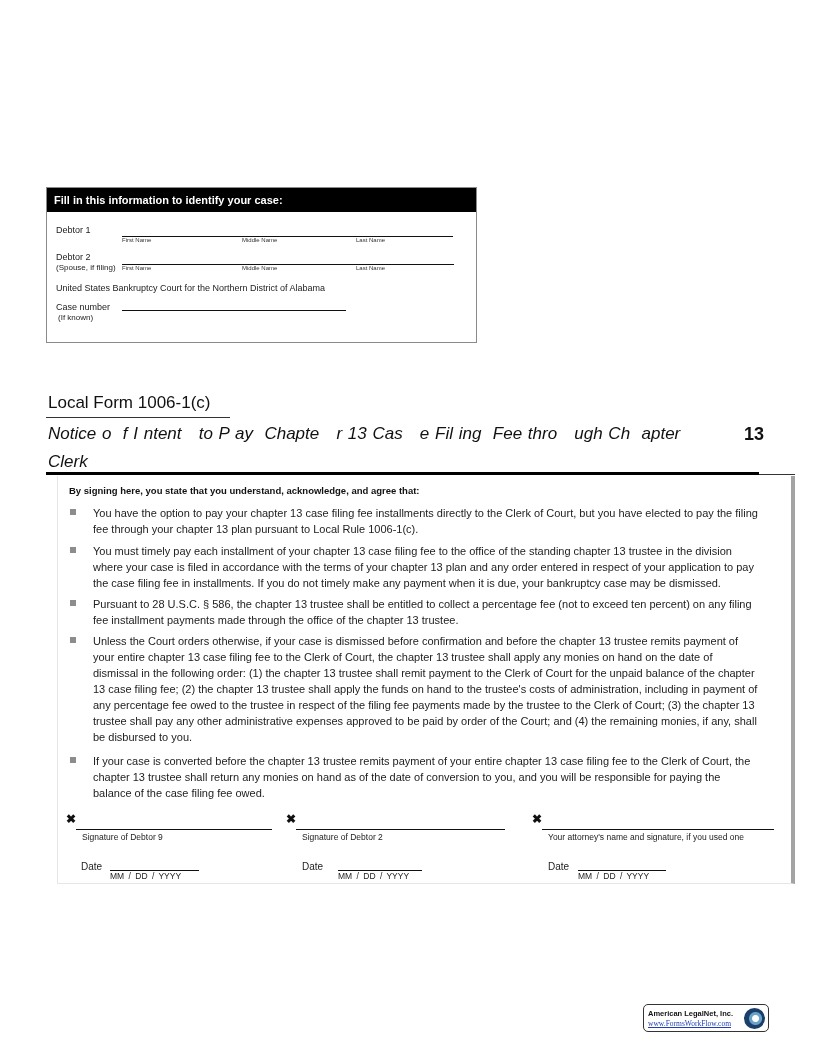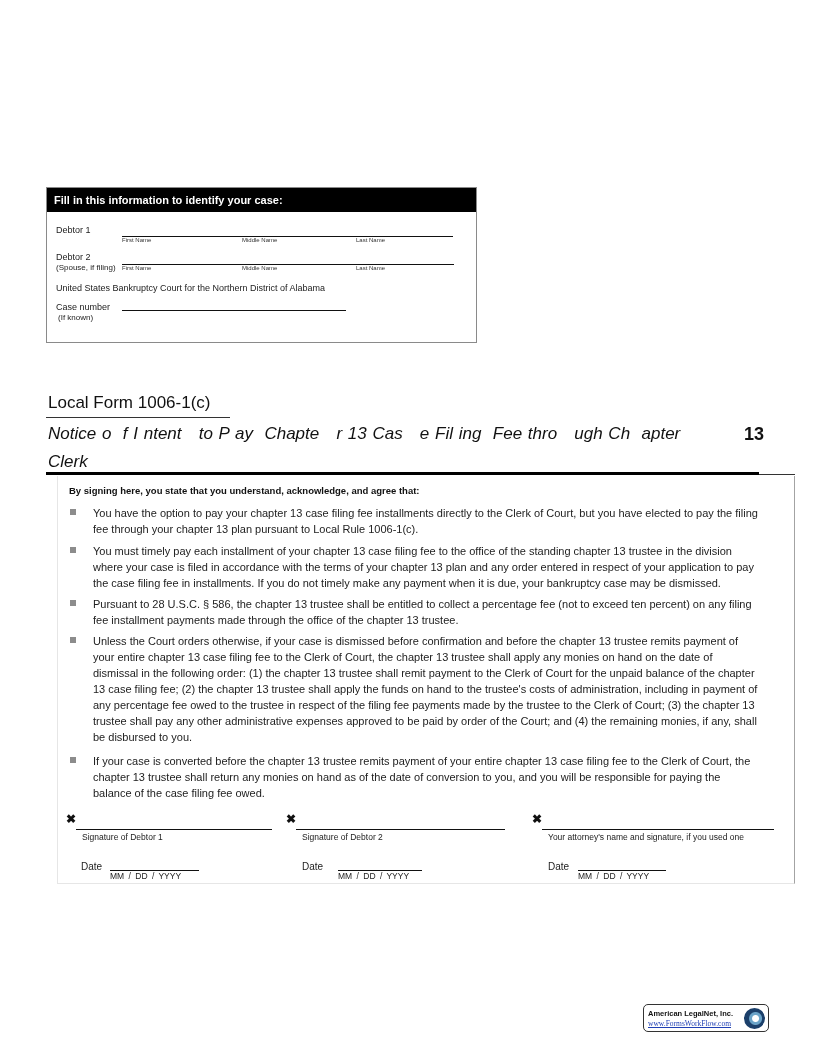--- a/index.html
+++ b/index.html
@@ -24,21 +24,21 @@
   .form-no { position: absolute; left: 48px; top: 393px; font-size: 17px; color: #111; }
   .form-no-rule { position: absolute; left: 46px; top: 417px; width: 184px; height: 1px; background: #333; }
   .title { position: absolute; left: 48px; top: 420px; width: 700px; font-size: 17px; color: #111; line-height: 28px; word-spacing: 1px; font-style: italic; }
   .title-13 { position: absolute; left: 744px; top: 424px; font-size: 18px; font-weight: bold; color: #111; }
   .thick-rule { position: absolute; left: 46px; top: 472px; width: 713px; height: 3px; background: #000; }
   .thin-rule { position: absolute; left: 759px; top: 474px; width: 36px; height: 1px; background: #333; }
 
   
   .panel {
     position: absolute; left: 57px; top: 476px; width: 738px; height: 408px;
-    border-left: 1px solid #e6e6e6; border-right: 1px solid #a3a3a3; border-bottom: 1px solid #e6e6e6;
+    border-left: 1px solid #e6e6e6; border-right: 4px solid #a3a3a3; border-bottom: 1px solid #e6e6e6;
   }
   .intro { position: absolute; left: 11px; top: 9px; font-size: 9.5px; font-weight: bold; color: #111; }
   .bullet-item { position: absolute; left: 0; width: 700px; }
   .bullet-item .sq { position: absolute; left: 12px; top: 4px; width: 6px; height: 6px; background: #8c8c8c; }
   .bullet-item .txt { position: absolute; left: 35px; width: 665px; font-size: 11px; line-height: 16px; color: #222; }
 
   
   .sig-x { position: absolute; font-size: 12px; font-weight: bold; color: #111; }
   .sig-line { position: absolute; height: 1px; background: #111; }
   .sig-label { position: absolute; font-size: 8.5px; color: #222; }
@@ -114,21 +114,21 @@
     <div class="txt">Unless the Court orders otherwise, if your case is dismissed before confirmation and before the chapter 13 trustee remits payment of your entire chapter 13 case filing fee to the Clerk of Court, the chapter 13 trustee shall apply any monies on hand on the date of dismissal in the following order:  (1) the chapter 13 trustee shall remit payment to the Clerk of Court for the unpaid balance of the chapter 13 case filing fee; (2) the chapter 13 trustee shall apply the funds on hand to the trustee's costs of administration, including in payment of any percentage fee owed to the trustee in respect of the filing fee payments made by the trustee to the Clerk of Court; (3) the chapter 13 trustee shall pay any other administrative expenses approved to be paid by order of the Court; and (4) the remaining monies, if any, shall be disbursed to you.</div>
   </div>
   <div class="bullet-item" style="top:277px;">
     <span class="sq"></span>
     <div class="txt">If your case is converted before the chapter 13 trustee remits payment of your entire chapter 13 case filing fee to the Clerk of Court, the chapter 13 trustee shall return any monies on hand as of the date of conversion to you, and you will be responsible for paying the balance of the case filing fee owed.</div>
   </div>
 </div>
 
 <div class="sig-x" style="left:66px; top:812px;">✖</div>
 <div class="sig-line" style="left:76px; top:829px; width:196px;"></div>
-<div class="sig-label" style="left:82px; top:832px;">Signature of Debtor 1</div>
+<div class="sig-label" style="left:82px; top:832px;">Signature of Debtor 9</div>
 <div class="date-label" style="left:81px; top:861px;">Date</div>
 <div class="date-line" style="left:110px; top:870px; width:89px;"></div>
 <div class="date-fmt" style="left:110px; top:871px;">MM  /  DD  /  YYYY</div>
 
 <div class="sig-x" style="left:286px; top:812px;">✖</div>
 <div class="sig-line" style="left:296px; top:829px; width:209px;"></div>
 <div class="sig-label" style="left:302px; top:832px;">Signature of Debtor 2</div>
 <div class="date-label" style="left:302px; top:861px;">Date</div>
 <div class="date-line" style="left:338px; top:870px; width:84px;"></div>
 <div class="date-fmt" style="left:338px; top:871px;">MM  /  DD  /  YYYY</div>

